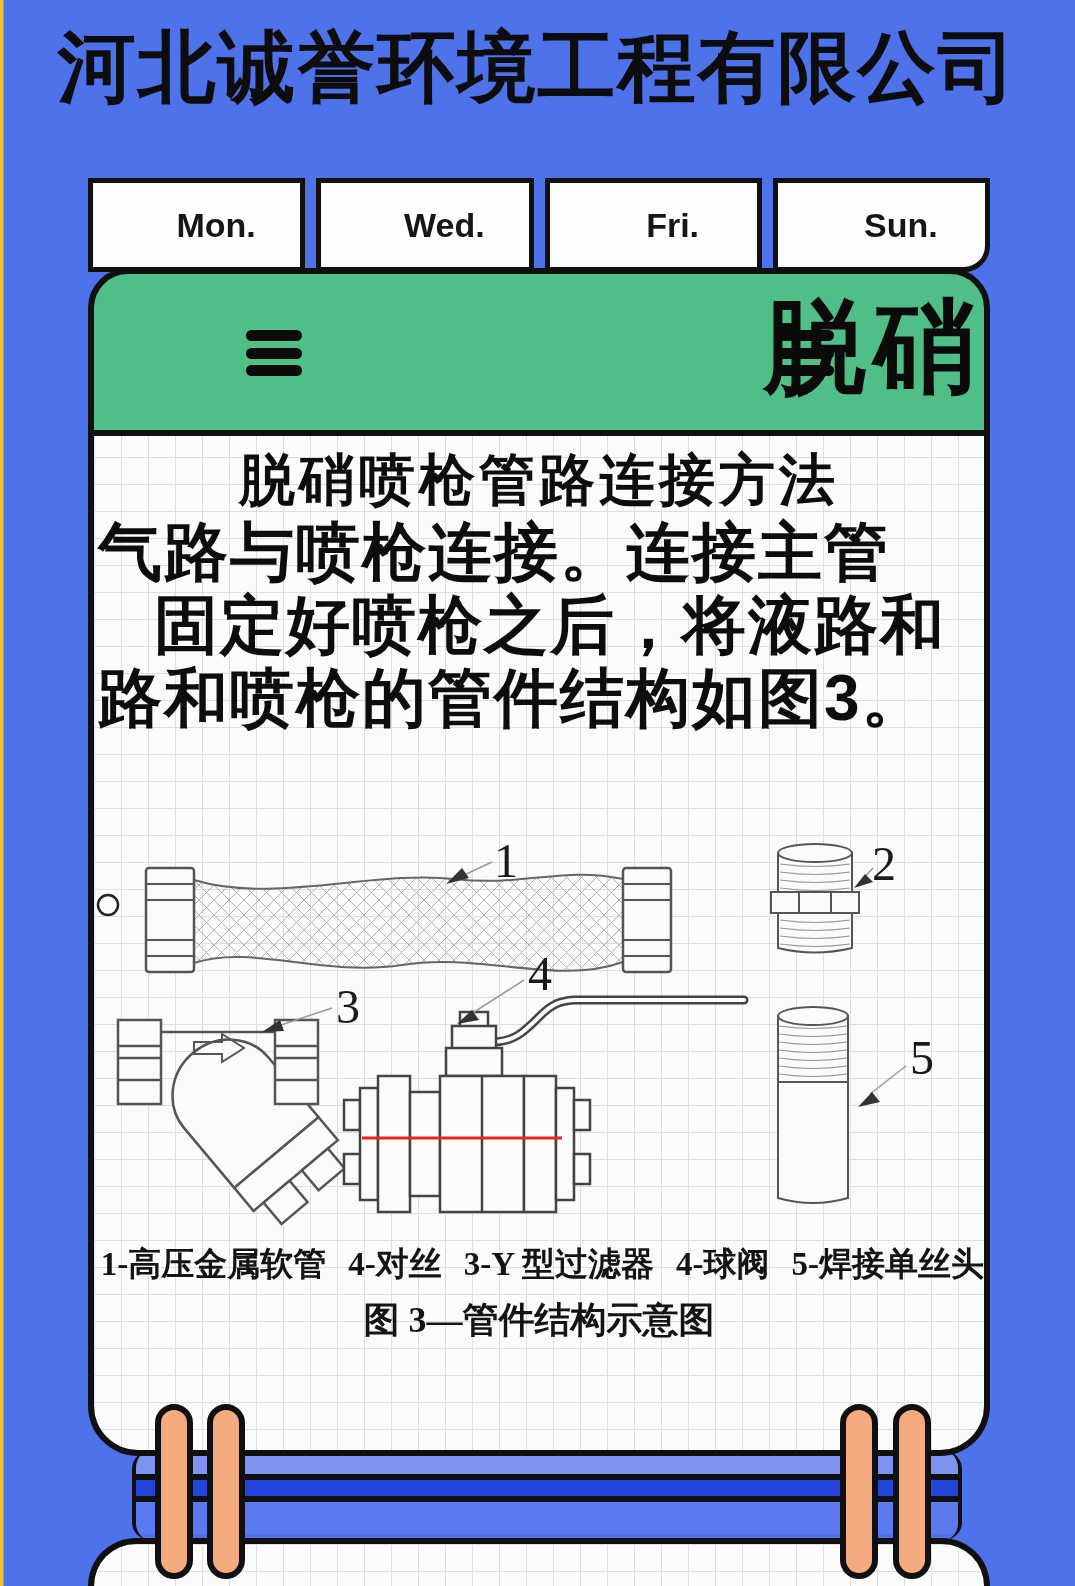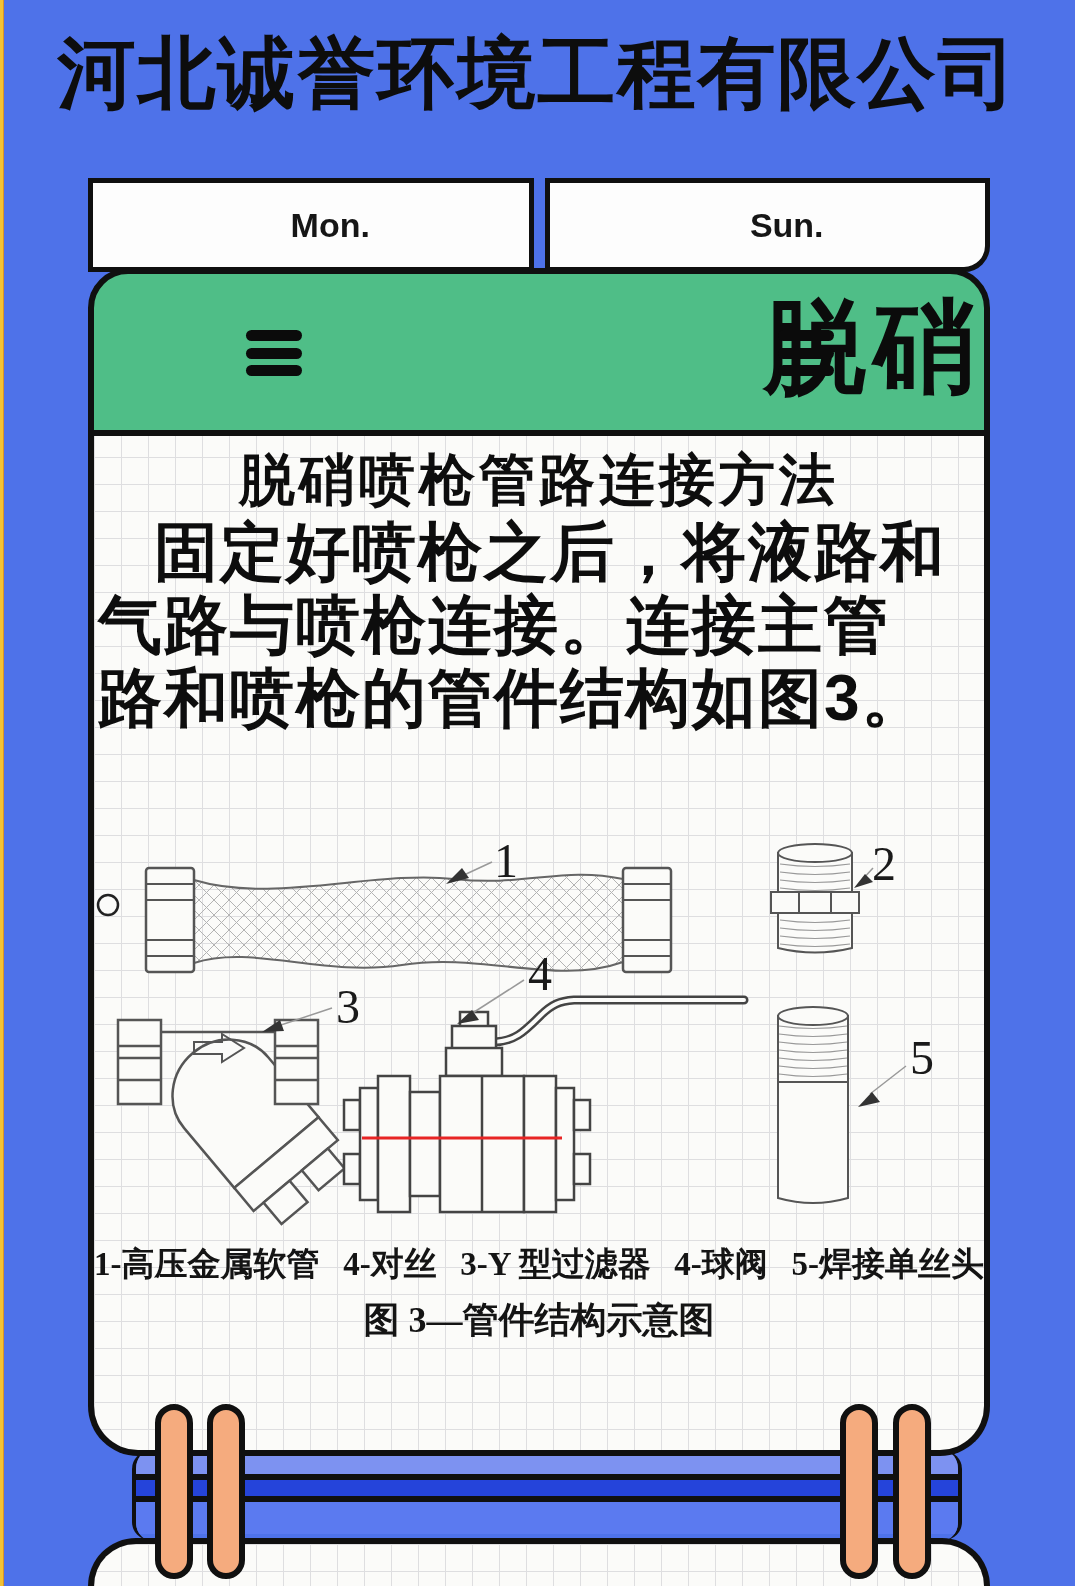--- a/index.html
+++ b/index.html
@@ -10,21 +10,21 @@
     position: relative; width: 1075px; height: 1586px;
     background: #4e72e9; overflow: hidden;
   }
   .edge-stripe {
     position:absolute; left:0; top:0; width:4px; height:1586px;
     background: linear-gradient(90deg,#f2c235 0 3px,#d89328 3px 4px);
   }
 
   
   .company-title {
-    position:absolute; left:0; top:22px; width:1075px;
+    position:absolute; left:0; top:16px; width:1075px;
     text-align:center; font-family:"Liberation Serif", serif;
     font-weight:bold; font-size:78px; letter-spacing:2px; color:#0d0d0d;
     white-space:nowrap;
   }
 
   
   .tabs-row {
     position:absolute; left:88px; top:178px; width:902px; height:94px;
     display:flex; gap:11px; z-index:6;
   }
@@ -72,21 +72,21 @@
   .article-line {
     font-size:64px; font-weight:bold; line-height:73px;
     letter-spacing:2px; white-space:nowrap;
   }
   .article-line.indent { padding-left:56px; }
 
   .diagram { position:absolute; left:0; top:350px; width:890px; height:585px; }
 
   .legend-row {
     position:absolute; left:0; right:0; top:812px;
-    display:flex; justify-content:space-between; gap:22px;
+    display:flex; justify-content:flex-end; gap:22px;
     font-family:"Liberation Serif", serif; font-weight:600;
     font-size:33px; color:#141414; white-space:nowrap;
   }
   .figure-caption {
     position:absolute; left:0; right:0; top:866px; text-align:center;
     font-family:"Liberation Serif", serif; font-weight:600;
     font-size:36px; color:#141414;
   }
 
   
@@ -125,20 +125,22 @@
 </head>
 <body>
 
 <div class="canvas">
   <div class="edge-stripe"></div>
 
   <div class="company-title">河北诚誉环境工程有限公司</div>
 
   <div class="tabs-row">
     <div class="tab">Mon.</div>
+    <div class="tab">Wed.</div>
+    <div class="tab">Fri.</div>
     <div class="tab">Sun.</div>
   </div>
 
   <div class="note-header">
     <div class="menu-icon left">
         <span></span>
         <span></span>
         <span></span>
       </div>
     <div class="note-title">脱硝</div>
@@ -146,22 +148,22 @@
         <span></span>
         <span></span>
         <span></span>
       </div>
   </div>
 
   <div class="paper">
 
     <div class="article">
       <div class="article-heading">脱硝喷枪管路连接方法</div>
+      <div class="article-line">气路与喷枪连接。连接主管</div>
       <div class="article-line indent">固定好喷枪之后，将液路和</div>
-      <div class="article-line">气路与喷枪连接。连接主管</div>
       <div class="article-line">路和喷枪的管件结构如图3。</div>
     </div>
 
     <svg class="diagram" viewBox="0 0 890 585">
       <defs>
         <pattern id="braid" width="15" height="15" patternUnits="userSpaceOnUse">
           <path d="M0,15 L15,0 M0,0 L15,15" stroke="#b3b3b3" stroke-width="1" fill="none"></path>
         </pattern>
       </defs>
 

